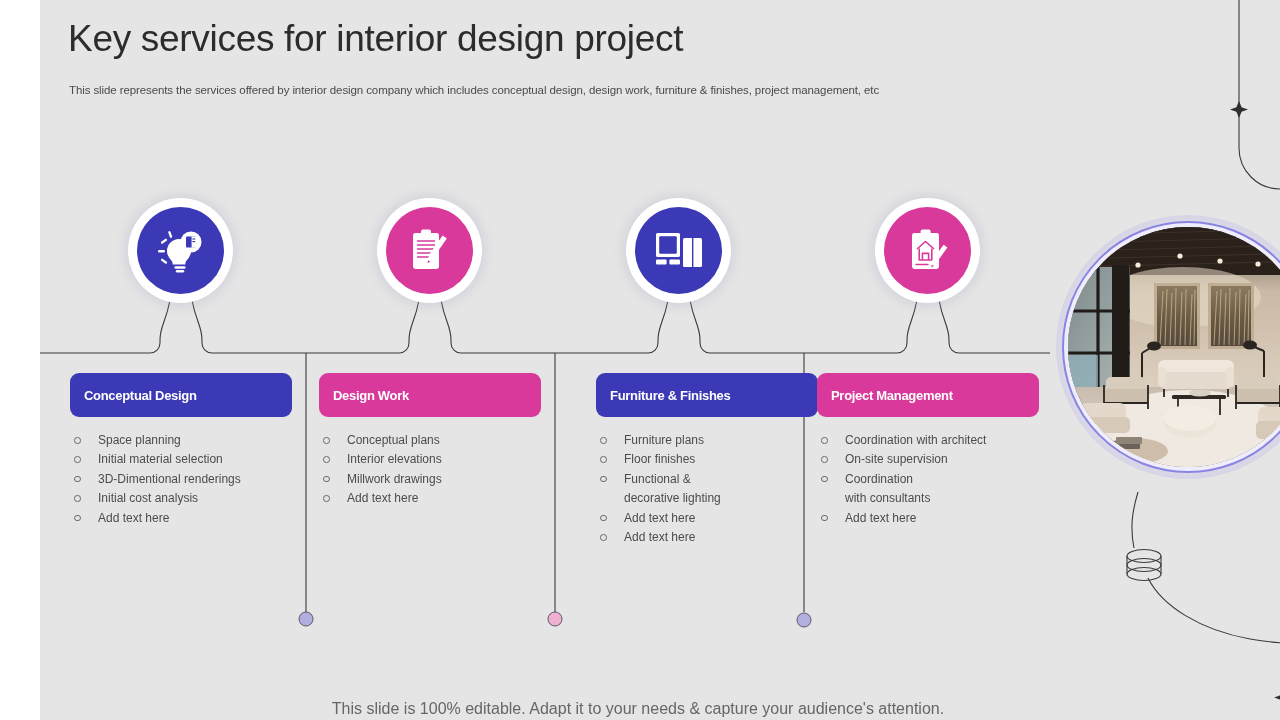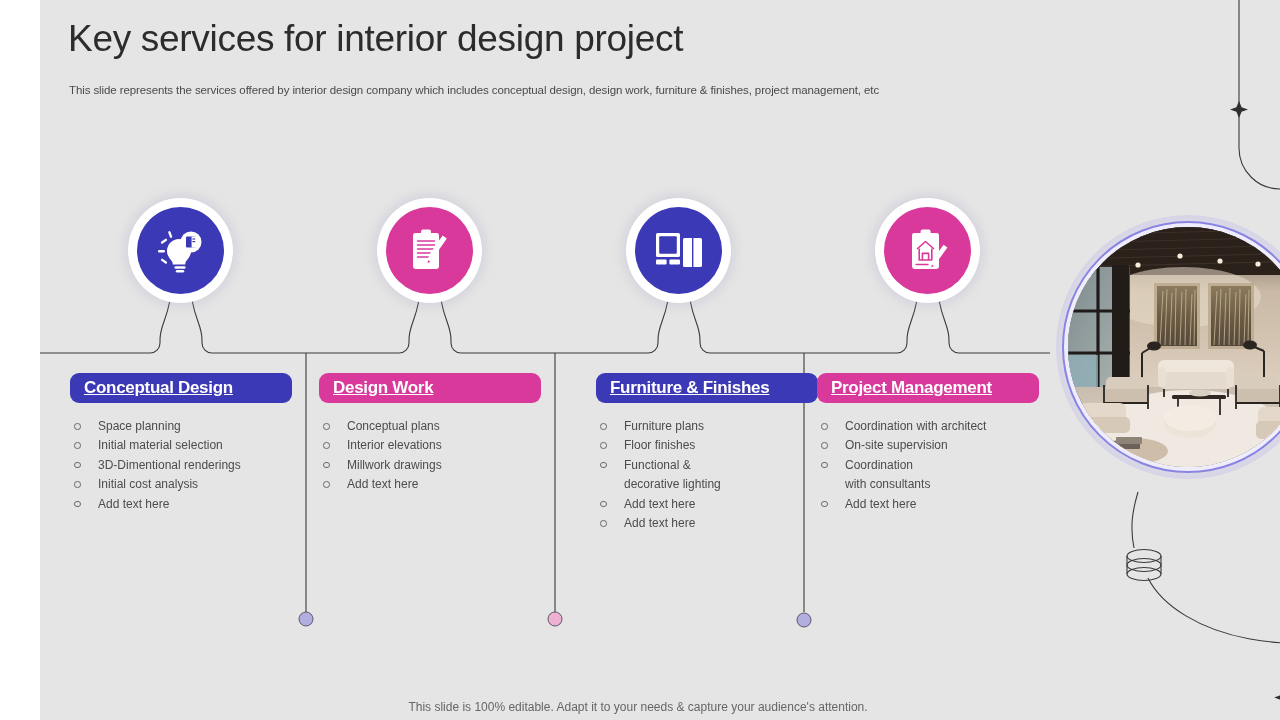--- a/index.html
+++ b/index.html
@@ -55,30 +55,29 @@
   .icon-disc.blue { background: #3b39b5; }
   .icon-disc.pink { background: #d9399b; }
   .icon-disc svg { display: block; }
 
   
   .card {
     position: absolute; top: 373px;
     width: 222px;
   }
   .card-header {
-    height: 30px;
+    height: 44px;
     border-radius: 9px;
     display: flex; align-items: center;
     padding-left: 14px;
     color: #ffffff;
-    font-size: 17px;
+    font-size: 13px;
     font-weight: 700;
     letter-spacing: -0.3px;
     white-space: nowrap;
-    text-decoration: underline;
   }
   .card-header.blue { background: #3b39b5; }
   .card-header.pink { background: #d9399b; }
   .card-list {
     margin-top: 14px;
     list-style: none;
   }
   .card-list li {
     position: relative;
     padding-left: 28px;
@@ -117,21 +116,21 @@
     border-radius: 50%;
     overflow: hidden;
     background: #2a2320;
   }
   #photo-clip svg { display: block; }
 
   
   #footer-note {
     position: absolute; left: 0; top: 700px;
     width: 1196px; text-align: center;
-    font-size: 12px; color: #666666;
+    font-size: 16px; color: #666666;
   }
 </style>
 </head>
 <body>
 
 <div id="slide">
 
   <div id="page-title">Key services for interior design project</div>
   <div id="page-subtitle">This slide represents the services offered by interior design company which includes conceptual design, design work, furniture &amp; finishes, project management, etc</div>
 

